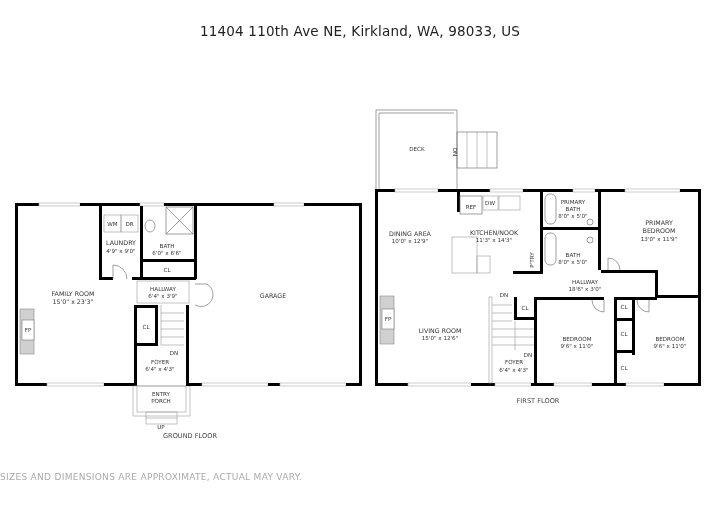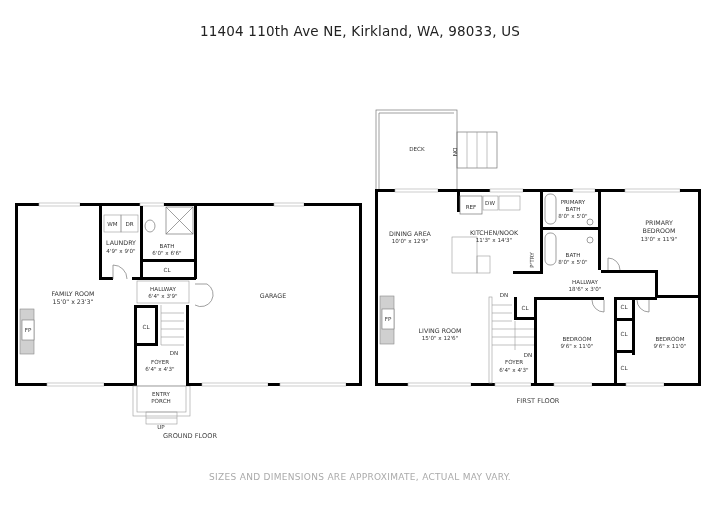--- a/index.html
+++ b/index.html
@@ -1,18 +1,18 @@
 <!DOCTYPE html>
 <html><head>
   <meta charset="utf-8">
   <style>
     html, body { margin:0; padding:0; background:#ffffff; }
     body { width:720px; height:508px; position:relative; overflow:hidden; font-family:"DejaVu Sans", sans-serif; }
     .title { position:absolute; left:0; top:23px; width:720px; text-align:center; font-size:13.5px; color:#222; letter-spacing:0.2px; }
-    .disclaimer { position:absolute; left:0; top:472px; width:720px; text-align:center; font-size:9px; color:#aaa; letter-spacing:0.3px; }
+    .disclaimer { position:absolute; left:0; top:472px; width:720px; font-size:9px; color:#aaa; letter-spacing:0.3px; }
     svg { position:absolute; left:0; top:0; }
     .lbl { font-family:"DejaVu Sans", sans-serif; font-size:6.3px; fill:#333; text-anchor:middle; }
     .lbl-sm { font-family:"DejaVu Sans", sans-serif; font-size:5.6px; fill:#333; text-anchor:middle; }
     .floor-lbl { font-family:"DejaVu Sans", sans-serif; font-size:6.6px; fill:#444; text-anchor:middle; }
     .wall { fill:#000; }
     .thin { fill:none; stroke:#777; stroke-width:0.7; }
     .thin2 { fill:none; stroke:#999; stroke-width:0.6; }
     .win { fill:#fff; stroke:#aaa; stroke-width:0.6; }
     .fp { fill:#d0d0d0; stroke:#888; stroke-width:0.6; }
     .fpin { fill:#fff; stroke:#777; stroke-width:0.6; }

